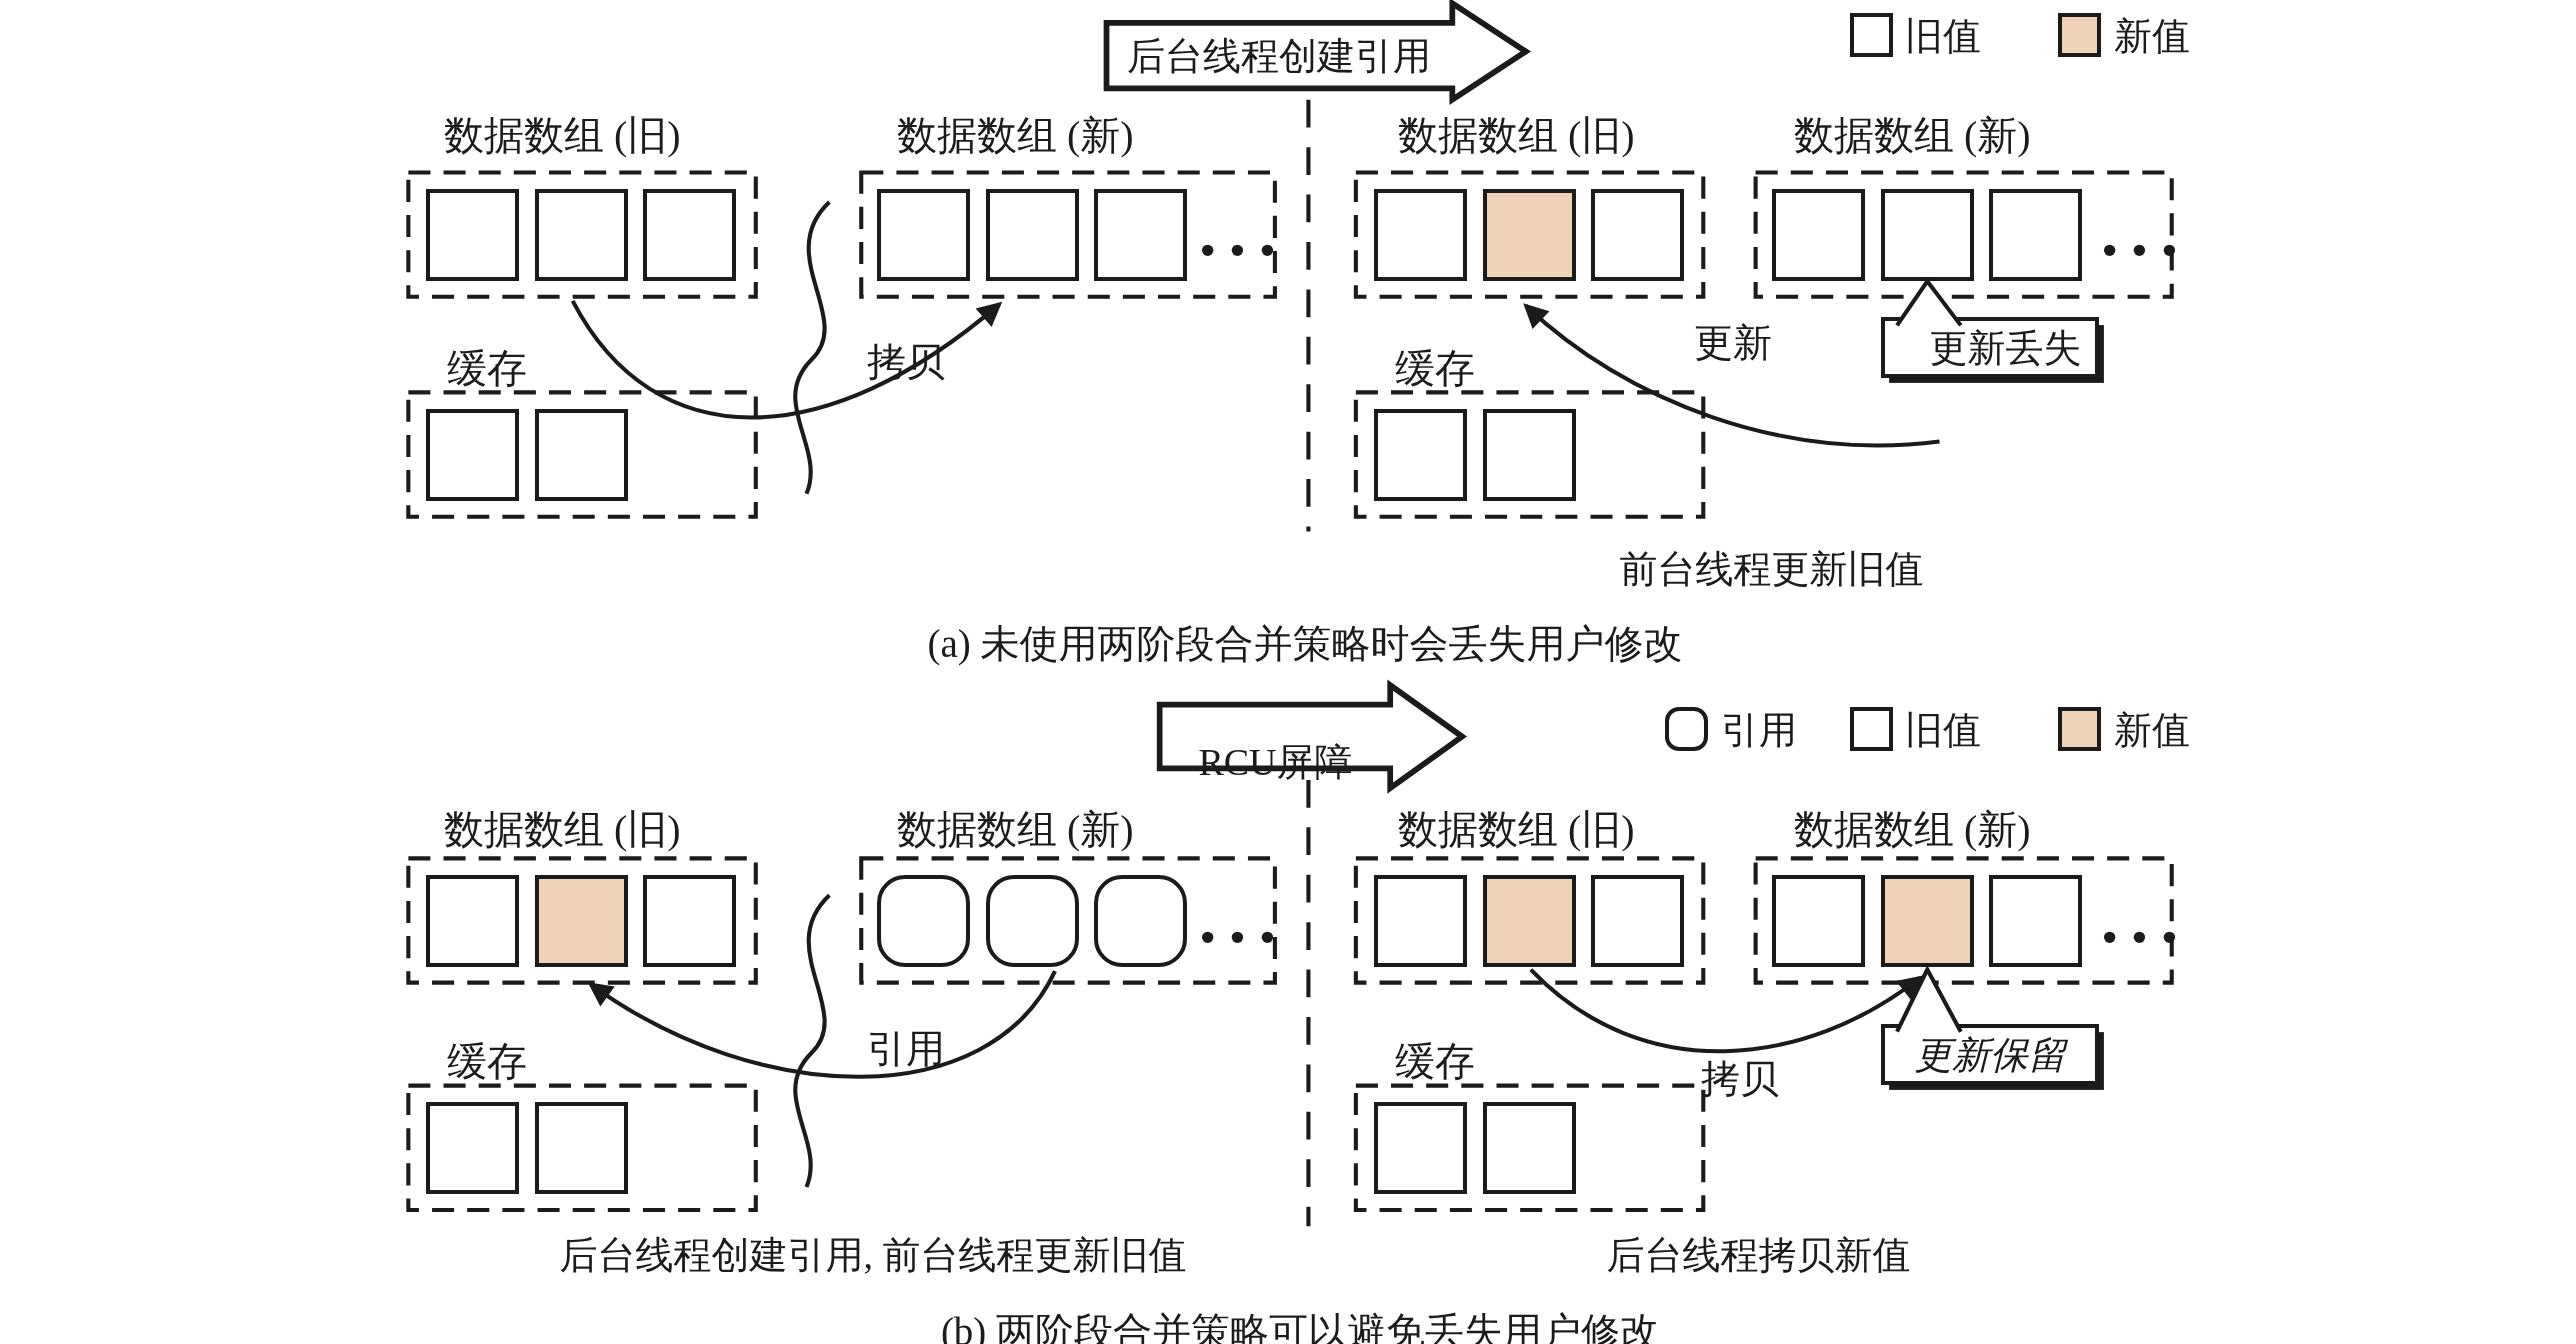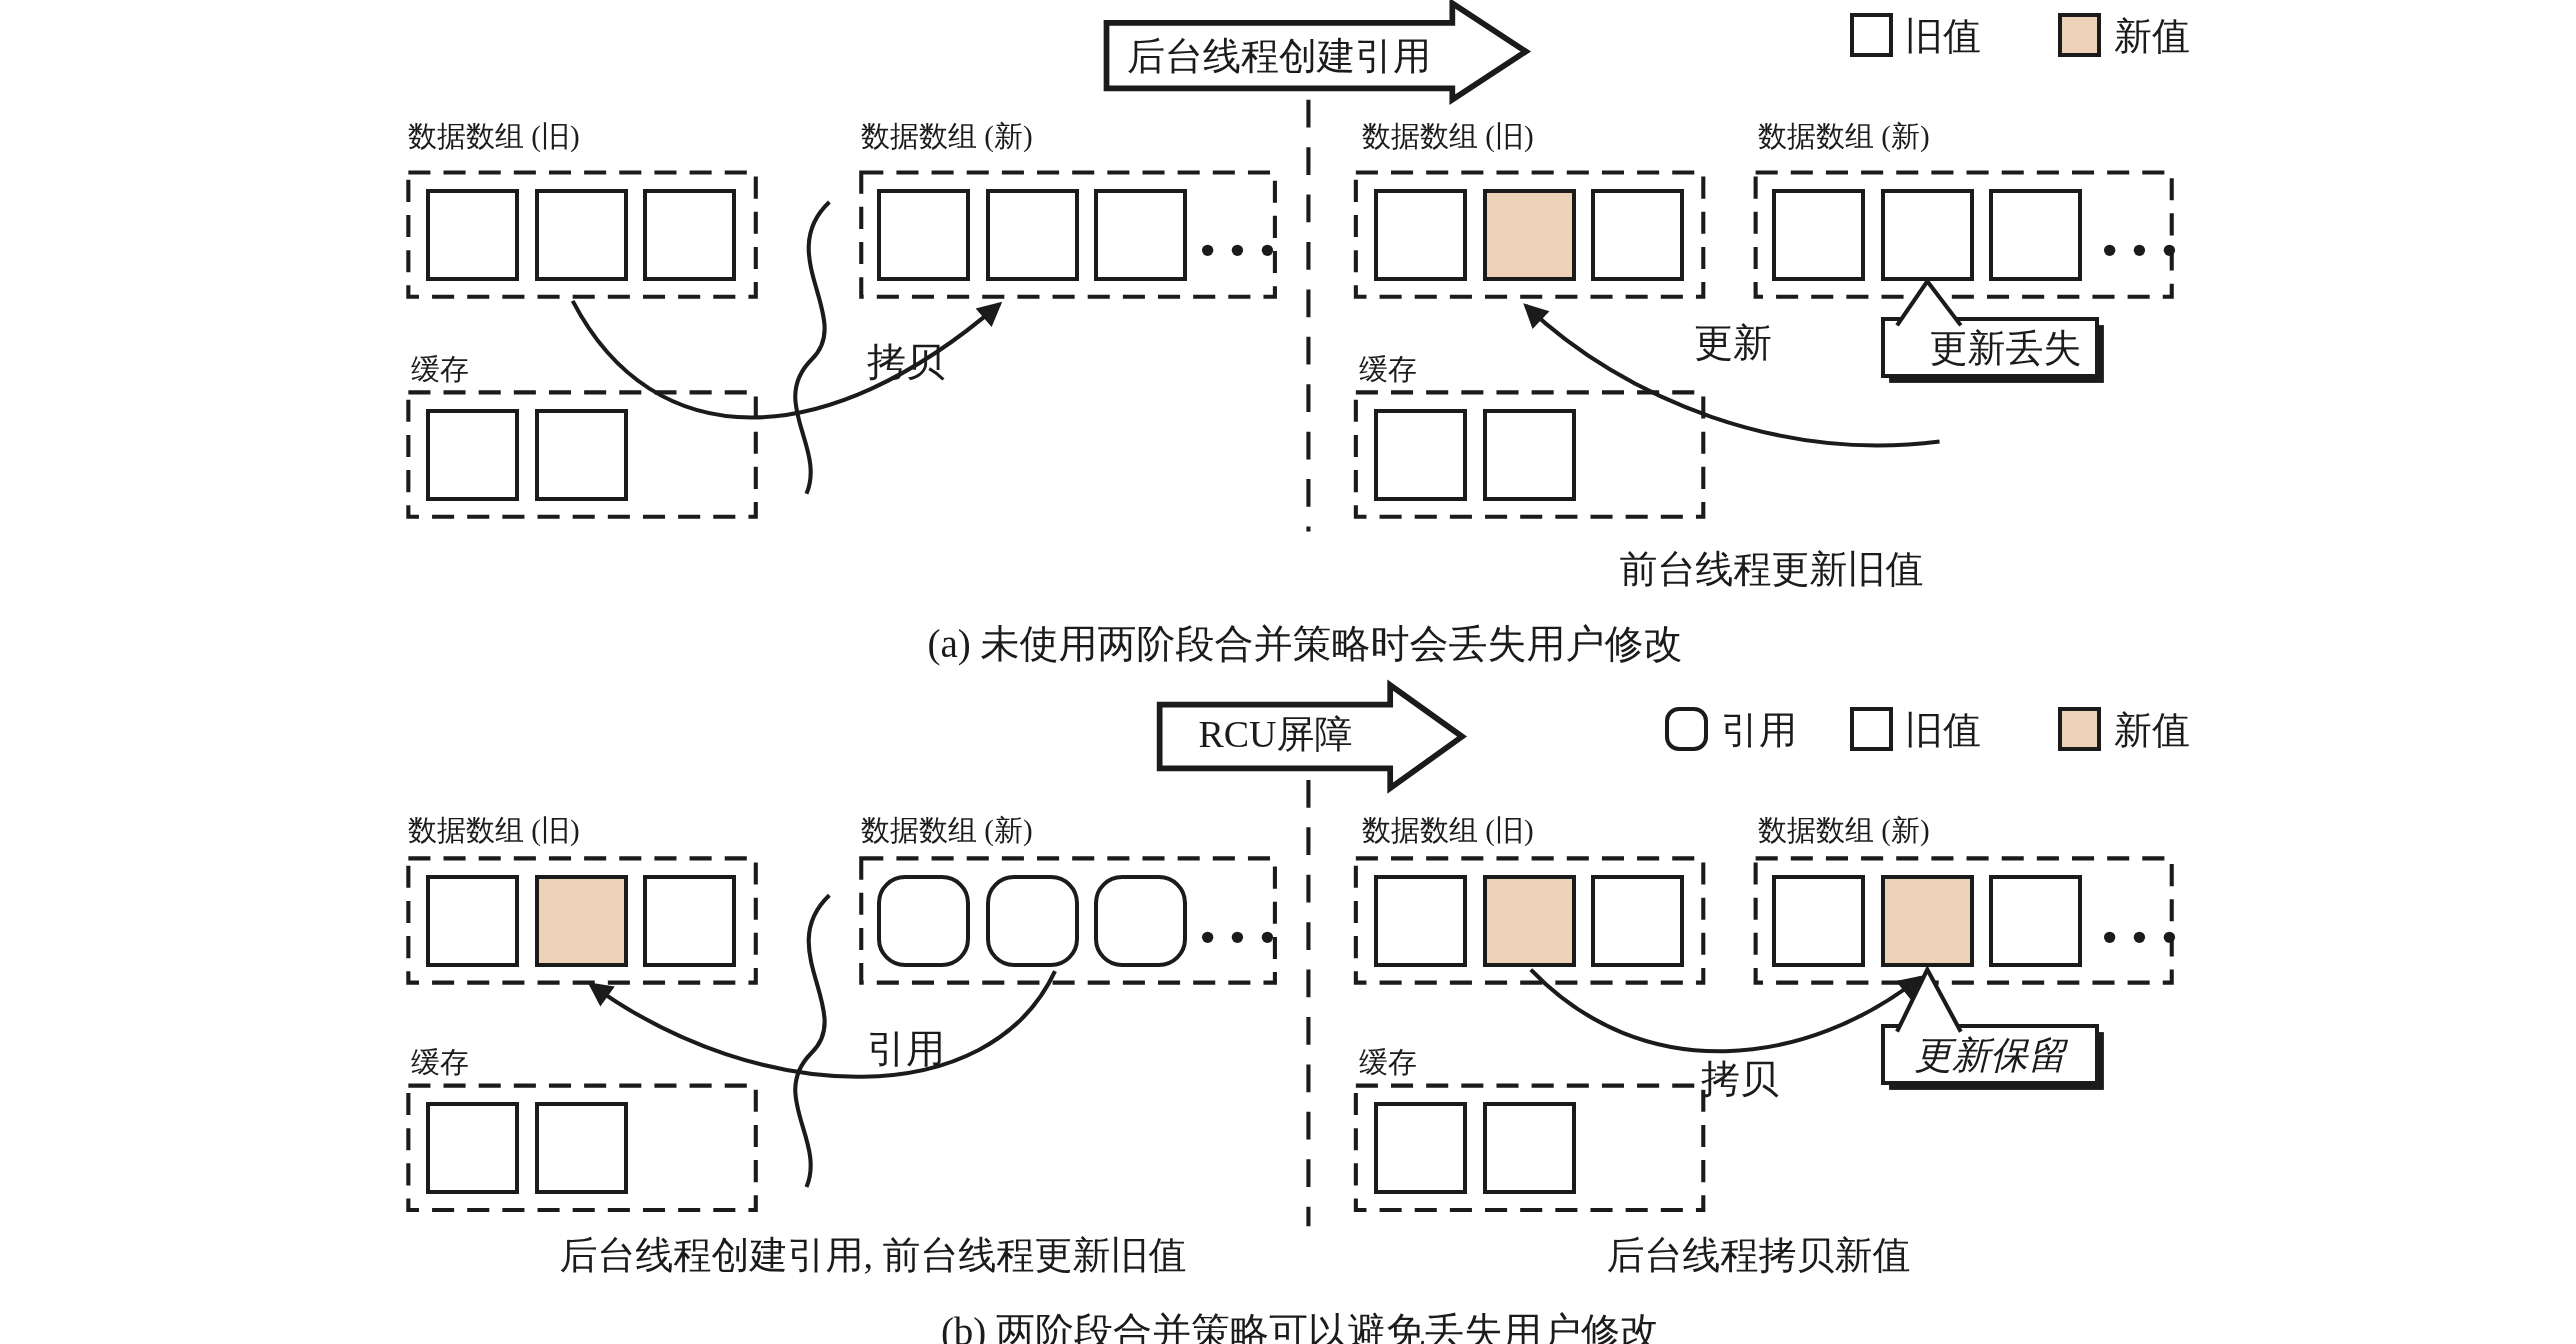--- a/index.html
+++ b/index.html
@@ -3,21 +3,21 @@
 <meta charset="utf-8">
 <style>
   html,body{margin:0;padding:0;background:#ffffff;}
   .canvas{
     position:relative;width:2576px;height:1344px;background:#ffffff;overflow:hidden;
     font-family:"Liberation Serif","DejaVu Serif",serif;color:var(--ink,#1b1b1b);
   }
   .abs{position:absolute;}
   svg.layer{position:absolute;left:0;top:0;width:2576px;height:1344px;pointer-events:none;}
   .z0{z-index:0;} .z1{z-index:1;} .z2{z-index:2;} .z3{z-index:3;}
-  .title{font-size:29px;line-height:44px;white-space:nowrap;}
+  .title{font-size:40px;line-height:44px;white-space:nowrap;margin-left:36px;}
   .flow-label{font-size:39px;line-height:44px;white-space:nowrap;}
   .caption{font-size:38px;line-height:46px;text-align:center;white-space:nowrap;}
   .bigcaption{font-size:39px;line-height:49px;text-align:center;white-space:nowrap;}
   .cells{display:flex;gap:15.5px;position:absolute;}
   .cell{width:93px;height:92px;box-sizing:border-box;border:4.9px solid var(--ink,#1b1b1b);background:#ffffff;}
   .cell.new{background:var(--accent,#EED2B7);}
   .cell.ref{border-radius:28px;}
   .ellipsis{font-size:70px;font-weight:bold;letter-spacing:6.5px;line-height:92px;height:92px;white-space:nowrap;}
   .legend-sq{width:43px;height:44px;box-sizing:border-box;border:4.1px solid var(--ink,#1b1b1b);background:#ffffff;}
   .legend-sq.new{background:var(--accent,#EED2B7);}
@@ -180,16 +180,16 @@
 
     <path d="M 1014,1095 C 945,1160 1045,1238 992,1288 C 940,1340 1010,1396 986,1452" fill="none" stroke="#1b1b1b" stroke-width="5"></path>
     <path d="M 1290,1188 C 1210,1360 930,1355 722,1204" fill="none" stroke="#1b1b1b" stroke-width="5" marker-end="url(#ah)"></path>
 
     <path d="M 1872,1186 C 2010,1330 2210,1305 2348,1196" fill="none" stroke="#1b1b1b" stroke-width="5" marker-end="url(#ah)"></path>
     <path d="M 2320,1262 L 2357,1186 L 2398,1262 Z" fill="#ffffff" stroke="none"></path>
     <path d="M 2320,1262 L 2357,1186 L 2398,1262" fill="none" stroke="#1b1b1b" stroke-width="5"></path>
   </svg>
 
   <div class="abs z3 stage-text" style="left:1106px;top:34px;width:346px;">后台线程创建引用</div>
-  <div class="abs z3 stage-text" style="left:1160px;top:712px;width:231px;">RCU屏障</div>
+  <div class="abs z3 stage-text" style="left:1160px;top:740px;width:231px;">RCU屏障</div>
 
 </div>
 
 
 </body></html>

